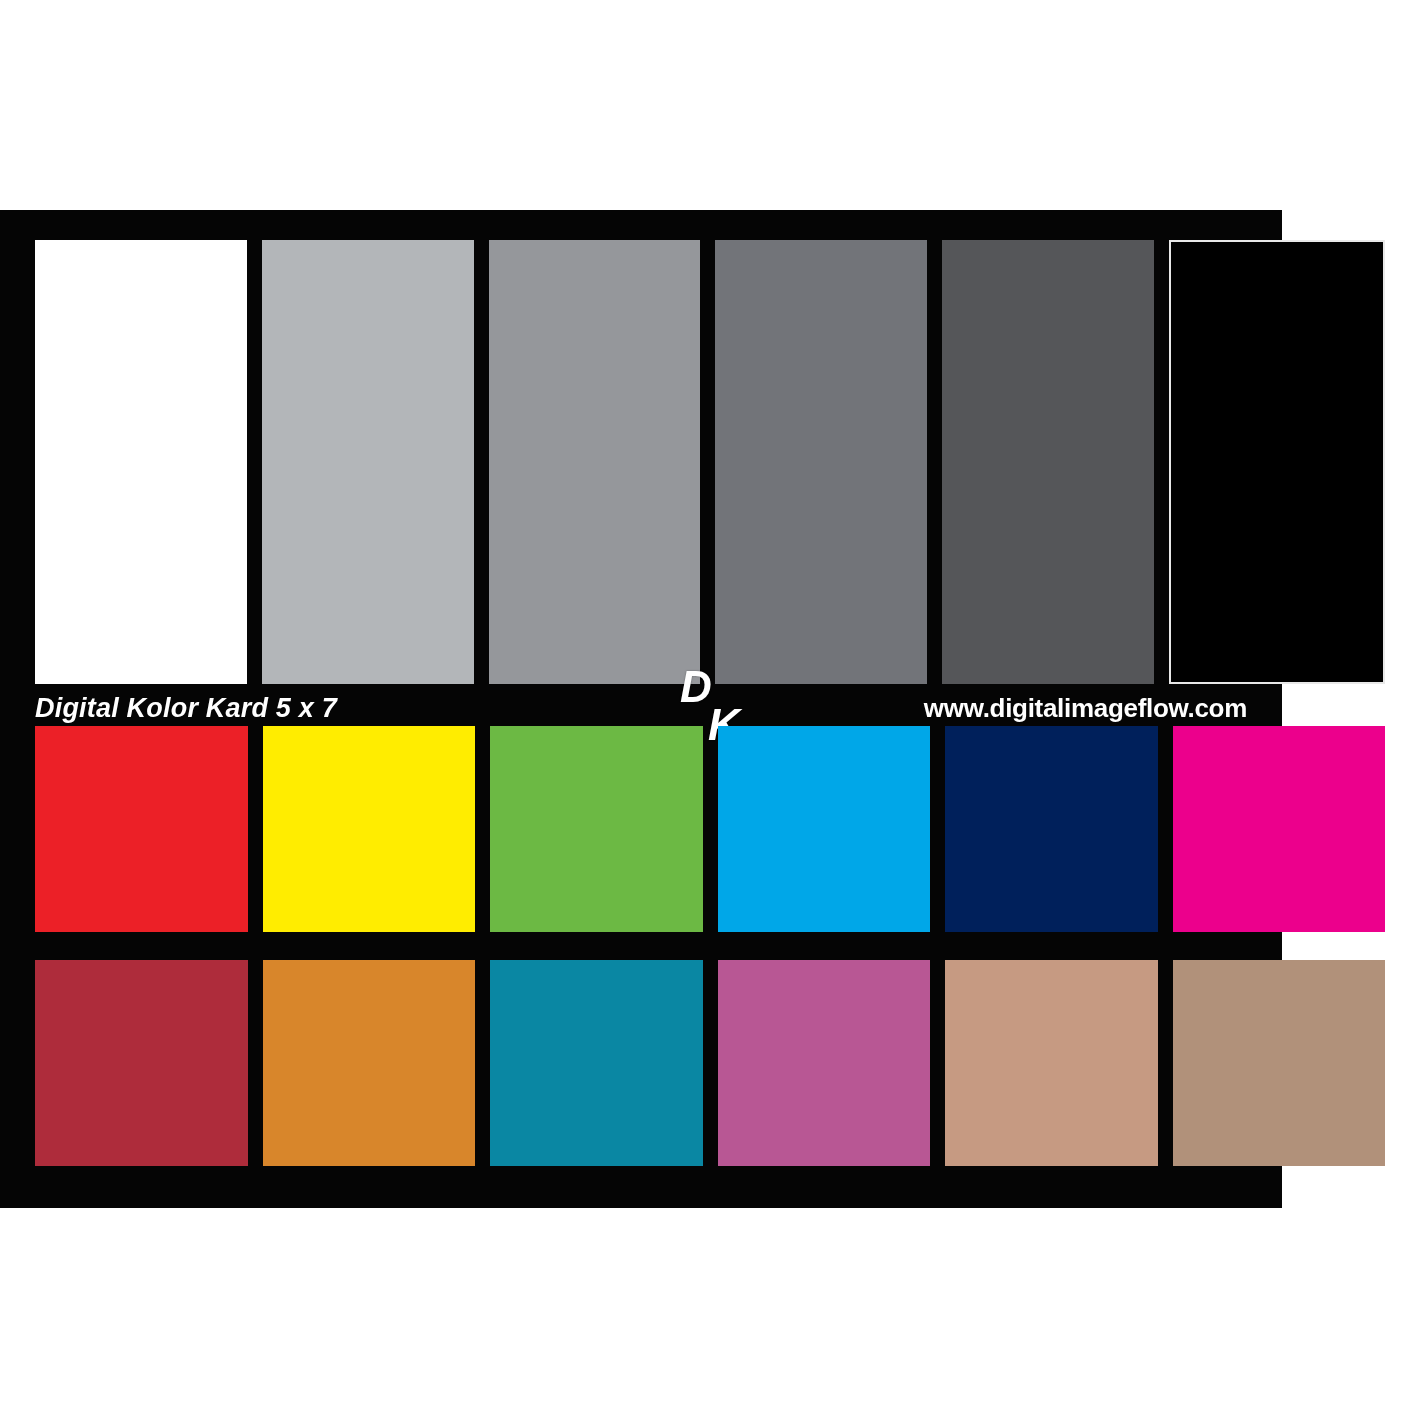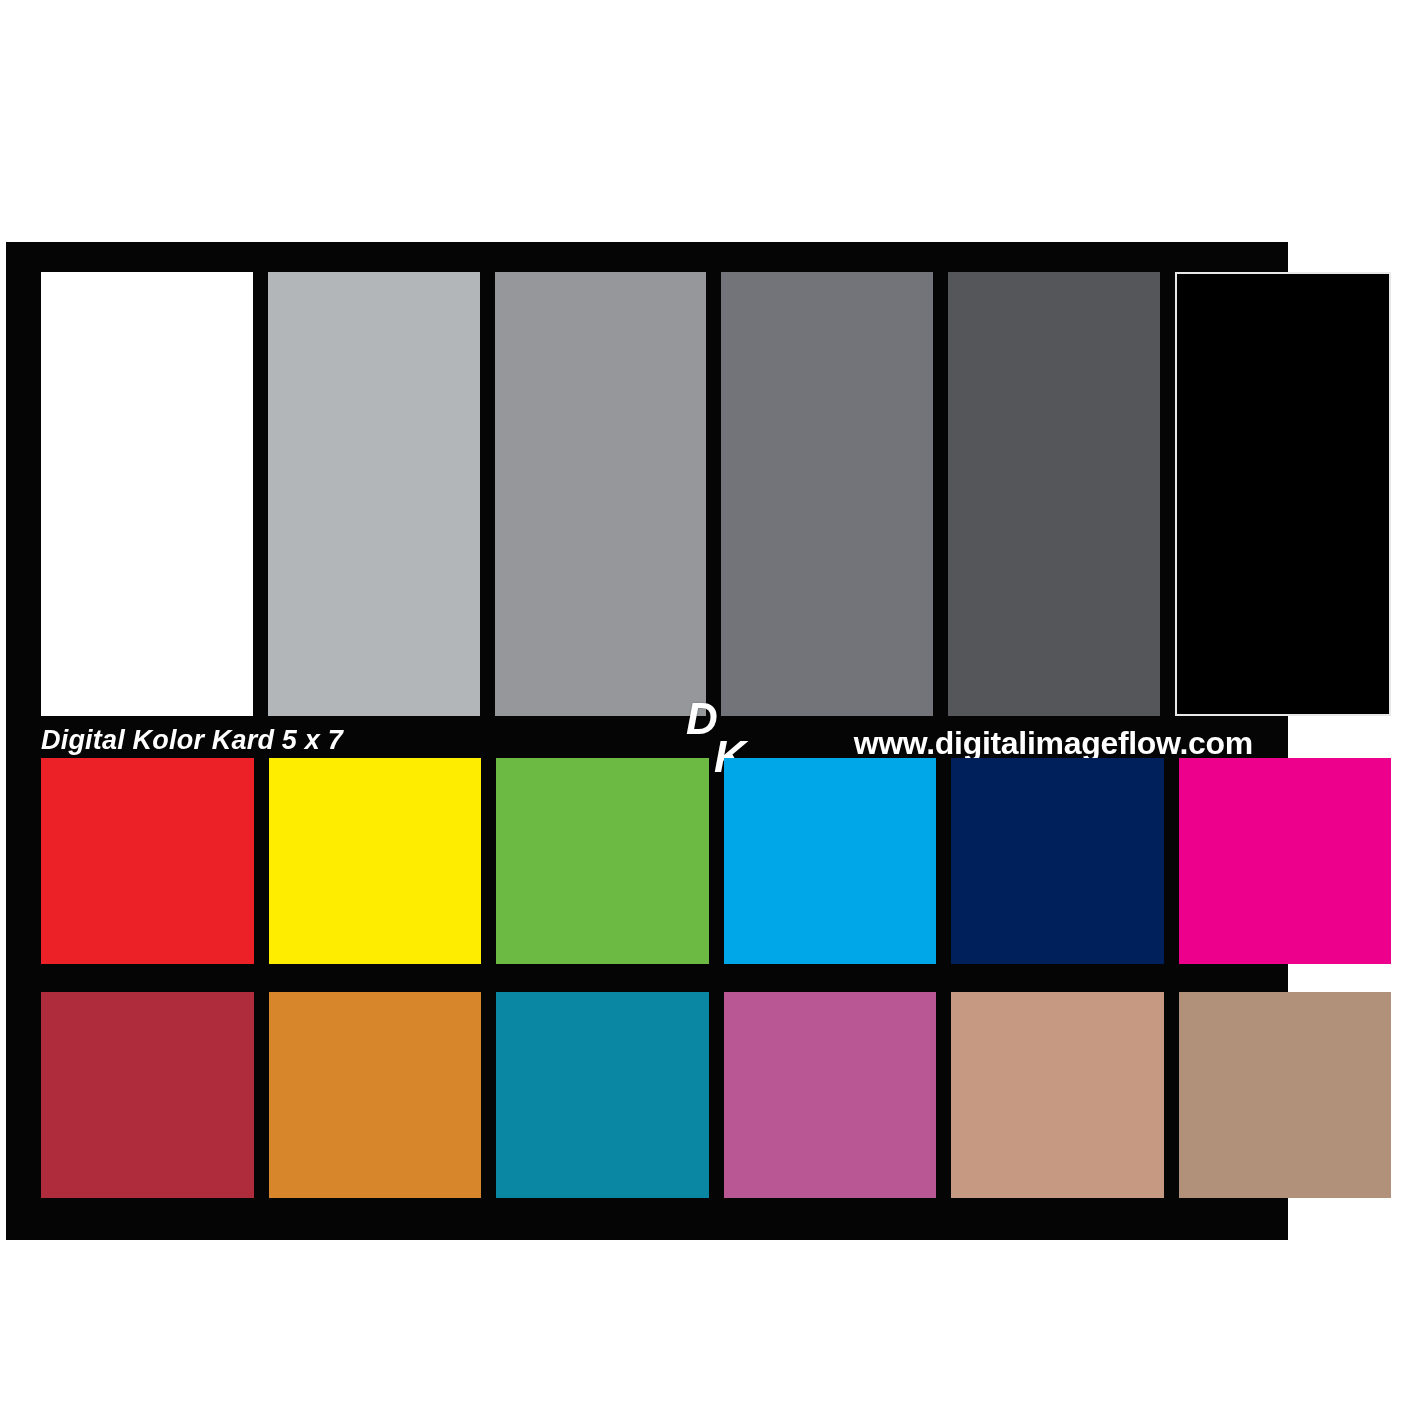--- a/index.html
+++ b/index.html
@@ -18,26 +18,25 @@
   #stage {
     position: relative;
     width: 1420px;
     height: 1420px;
     background: #ffffff;
   }
 
   
   #card {
     position: absolute;
-    left: 6px;
+    left: 0px;
     top: 210px;
     width: 1282px;
     height: 998px;
     background: #050505;
-    margin-top: 32px;
   }
 
   
   .row {
     position: absolute;
     left: 35px;
     width: 1350px;
     display: flex;
     gap: 15px;
   }
@@ -77,21 +76,21 @@
   }
   #title-text {
     left: 35px;
     top: 483px;
     font-size: 27px;
     letter-spacing: 0.2px;
   }
   #url-text {
     right: 35px;
     top: 483px;
-    font-size: 32px;
+    font-size: 26px;
     font-style: normal;
     letter-spacing: -0.3px;
   }
 
   
   #logo {
     position: absolute;
     left: 672px;
     top: 455px;
     width: 110px;

